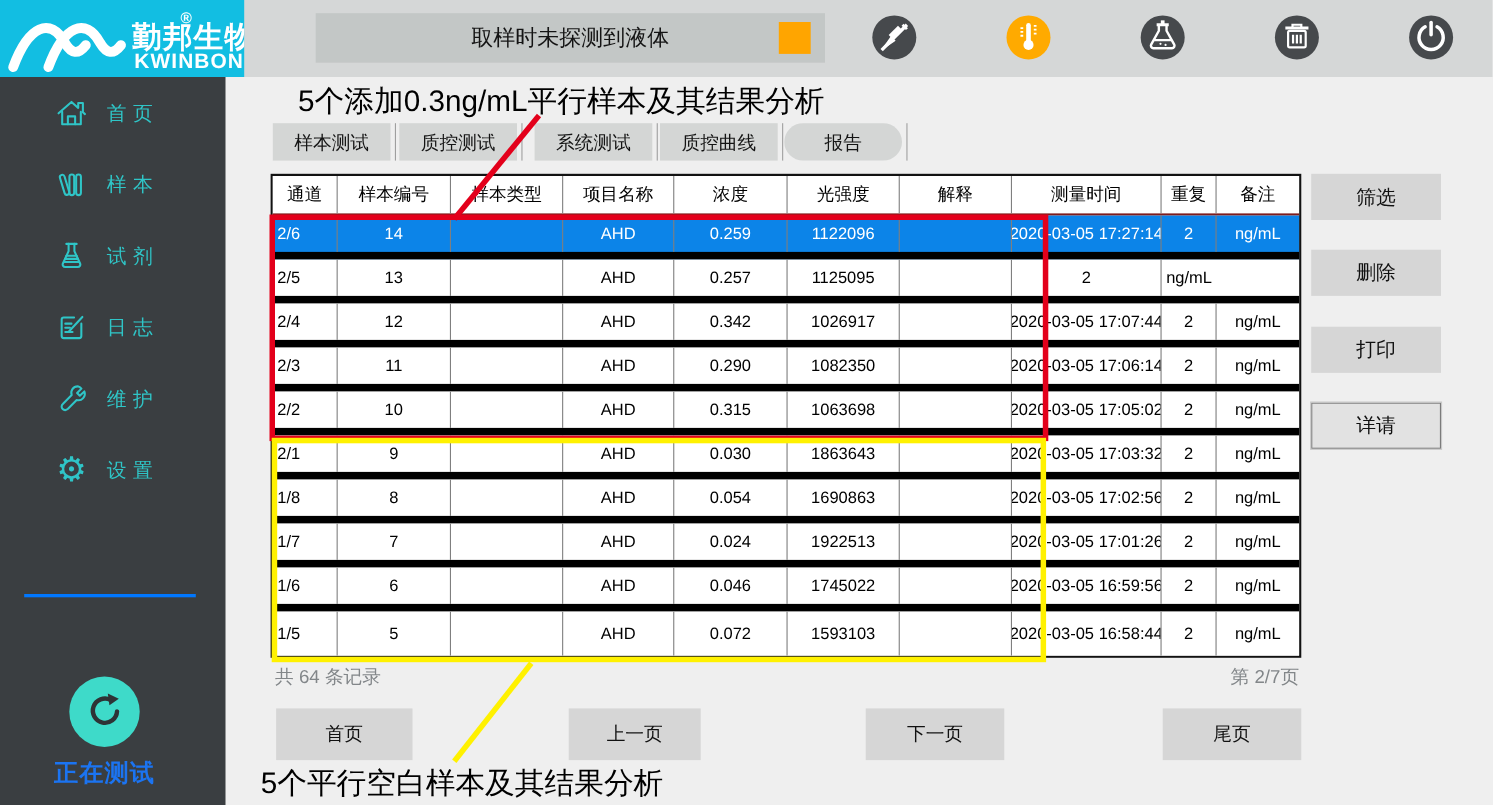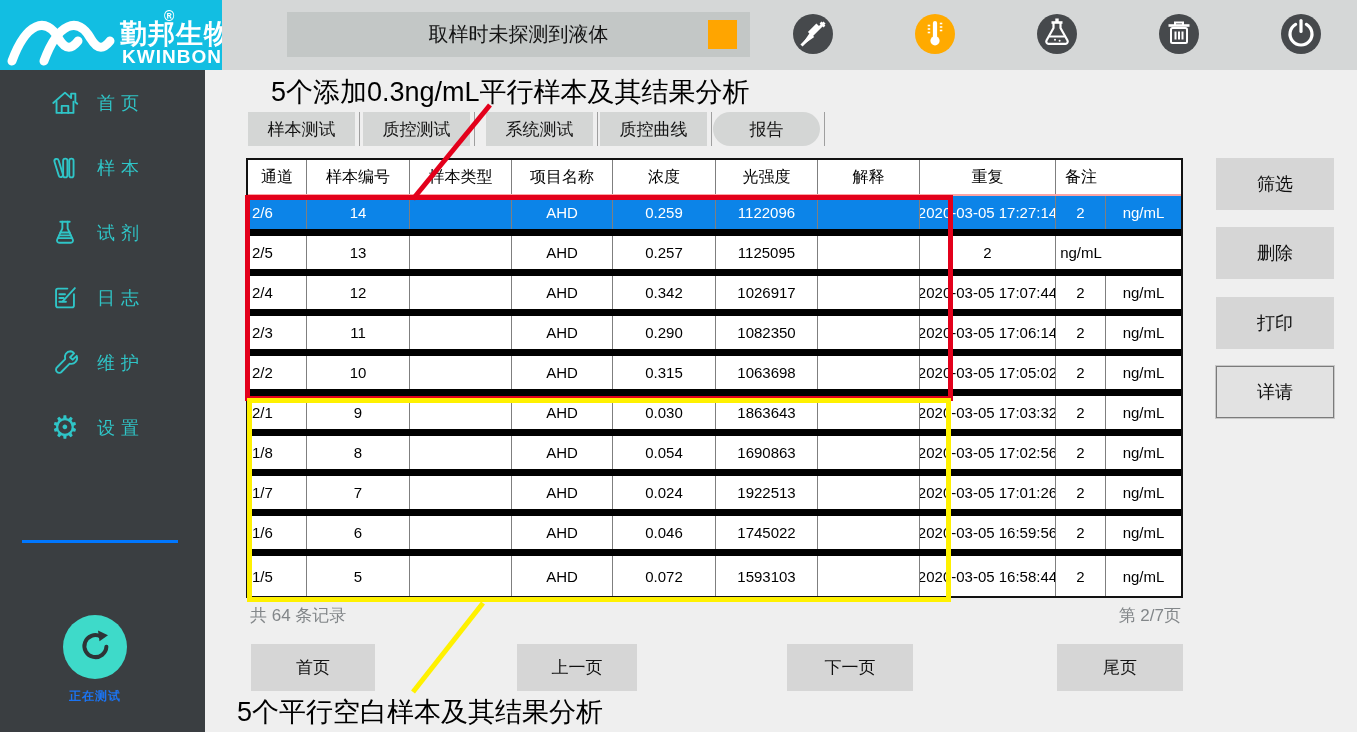--- a/index.html
+++ b/index.html
@@ -35,48 +35,48 @@
   .menu-item .mi-icon { width:34px; height:34px; display:flex; align-items:center; justify-content:center; }
   .menu-item .mi-label { margin-left:15px; font-size:18px; letter-spacing:6px;
     color:var(--c-accent_teal,#2fc5c7); white-space:nowrap; }
   .gear-glyph { font-size:31px; line-height:31px; color:var(--c-accent_teal,#2fc5c7);
     font-family:"DejaVu Sans",sans-serif; }
   #side-divider { position:absolute; left:22px; top:470px; width:156px; height:3px;
     background:var(--c-divider_blue,#0077ff); }
   #refresh-btn { position:absolute; left:63px; top:545px; width:64px; height:64px; border-radius:50%;
     background:var(--c-refresh_teal,#3edac9); border:none; display:flex; align-items:center; justify-content:center; cursor:pointer; padding:0;}
   #testing-status { position:absolute; left:25px; top:618px; width:140px; text-align:center;
-    color:var(--c-running_blue,#1b74f2); font-size:12px; font-weight:bold; letter-spacing:1px; }
+    color:var(--c-running_blue,#1b74f2); font-size:22px; font-weight:bold; letter-spacing:1px; }
   
   #top-annotation { position:absolute; left:271px; top:74px; font-size:27px; color:#000; white-space:nowrap; }
   .tab { position:absolute; top:112px; height:34px; width:107px; background:#d4d6d5;
     border:none; font-size:17px; color:#141414; cursor:pointer;
     font-family:"Liberation Sans","DejaVu Sans",sans-serif; }
   .tab-div { position:absolute; top:112px; height:34px; width:1px; background:#9f9f9f; }
   
   #results-table { position:absolute; left:246px; top:158px; width:937px; background:#fff;
     border:2px solid #121212; z-index:1; }
   .tr { display:grid; grid-template-columns:59px 103px 102px 101px 103px 102px 102px 136px 50px 75px;
     height:40px; border-bottom:7px solid #000000; background:#fff; cursor:pointer; }
   .tr:last-child { border-bottom:none; }
   .thead { display:grid; grid-template-columns:59px 103px 102px 101px 103px 102px 102px 136px 50px 75px;
-    height:36px; border-bottom:2px solid #fca5a5; background:#fff; }
+    height:36px; border-bottom:2px solid #7f1d1d; background:#fff; }
   .th,.td { display:flex; align-items:center; justify-content:center;
     border-right:1px solid #7f7f7f; font-size:15px; color:#000; overflow:hidden; white-space:nowrap; }
   .th { font-size:16px; }
   .th:last-child,.td:last-child { border-right:none; }
   .td.cell-left { justify-content:flex-start; padding-left:4px; }
   .tr.selected { background:var(--c-selection_blue,#0c84e8); }
   .tr.selected .td { color:#fff; }
   #record-count { position:absolute; left:250px; top:604px; font-size:17px; color:#828689; }
   #page-info { position:absolute; right:176px; top:604px; font-size:17px; color:#828689; }
   
-  .action-btn { position:absolute; left:1192px; width:118px; height:52px; background:#d6d6d6;
+  .action-btn { position:absolute; left:1192px; width:118px; height:42px; background:#d6d6d6;
     border:none; font-size:18px; color:#111; cursor:pointer;
-    font-family:Liberation Serif, serif;margin-left:24px; }
+    font-family:Liberation Serif, serif; }
   .action-btn.outlined { background:#e2e2e2; border:1px solid #7b7b7b; outline:1px solid #c8c8c8; }
   
   .page-btn { position:absolute; top:644px; height:47px; background:#d6d6d6; border:none;
     font-size:17px; color:#111; cursor:pointer; font-family:"Liberation Sans","DejaVu Sans",sans-serif; }
   
   #red-box { position:absolute; left:245px; top:195px; width:708px; height:206px;
     border:5px solid var(--c-annotation_red,#e3001b); z-index:5; pointer-events:none; }
   #yellow-box { position:absolute; left:247px; top:398px; width:704px; height:204px;
     border:5px solid var(--c-annotation_yellow,#fff100); z-index:5; pointer-events:none; }
   #annotation-lines { position:absolute; left:0; top:0; z-index:6; pointer-events:none; }
@@ -256,20 +256,21 @@
 
 <div id="results-table">
     <div class="thead">
       <div class="th">通道</div>
       <div class="th">样本编号</div>
       <div class="th">样本类型</div>
       <div class="th">项目名称</div>
       <div class="th">浓度</div>
       <div class="th">光强度</div>
       <div class="th">解释</div>
+      <div class="th">测量时间</div>
       <div class="th">重复</div>
       <div class="th">备注</div>
     </div>
     <div class="tr selected">
       <div class="td cell-left">2/6</div>
       <div class="td">14</div>
       <div class="td"></div>
       <div class="td">AHD</div>
       <div class="td">0.259</div>
       <div class="td">1122096</div>

